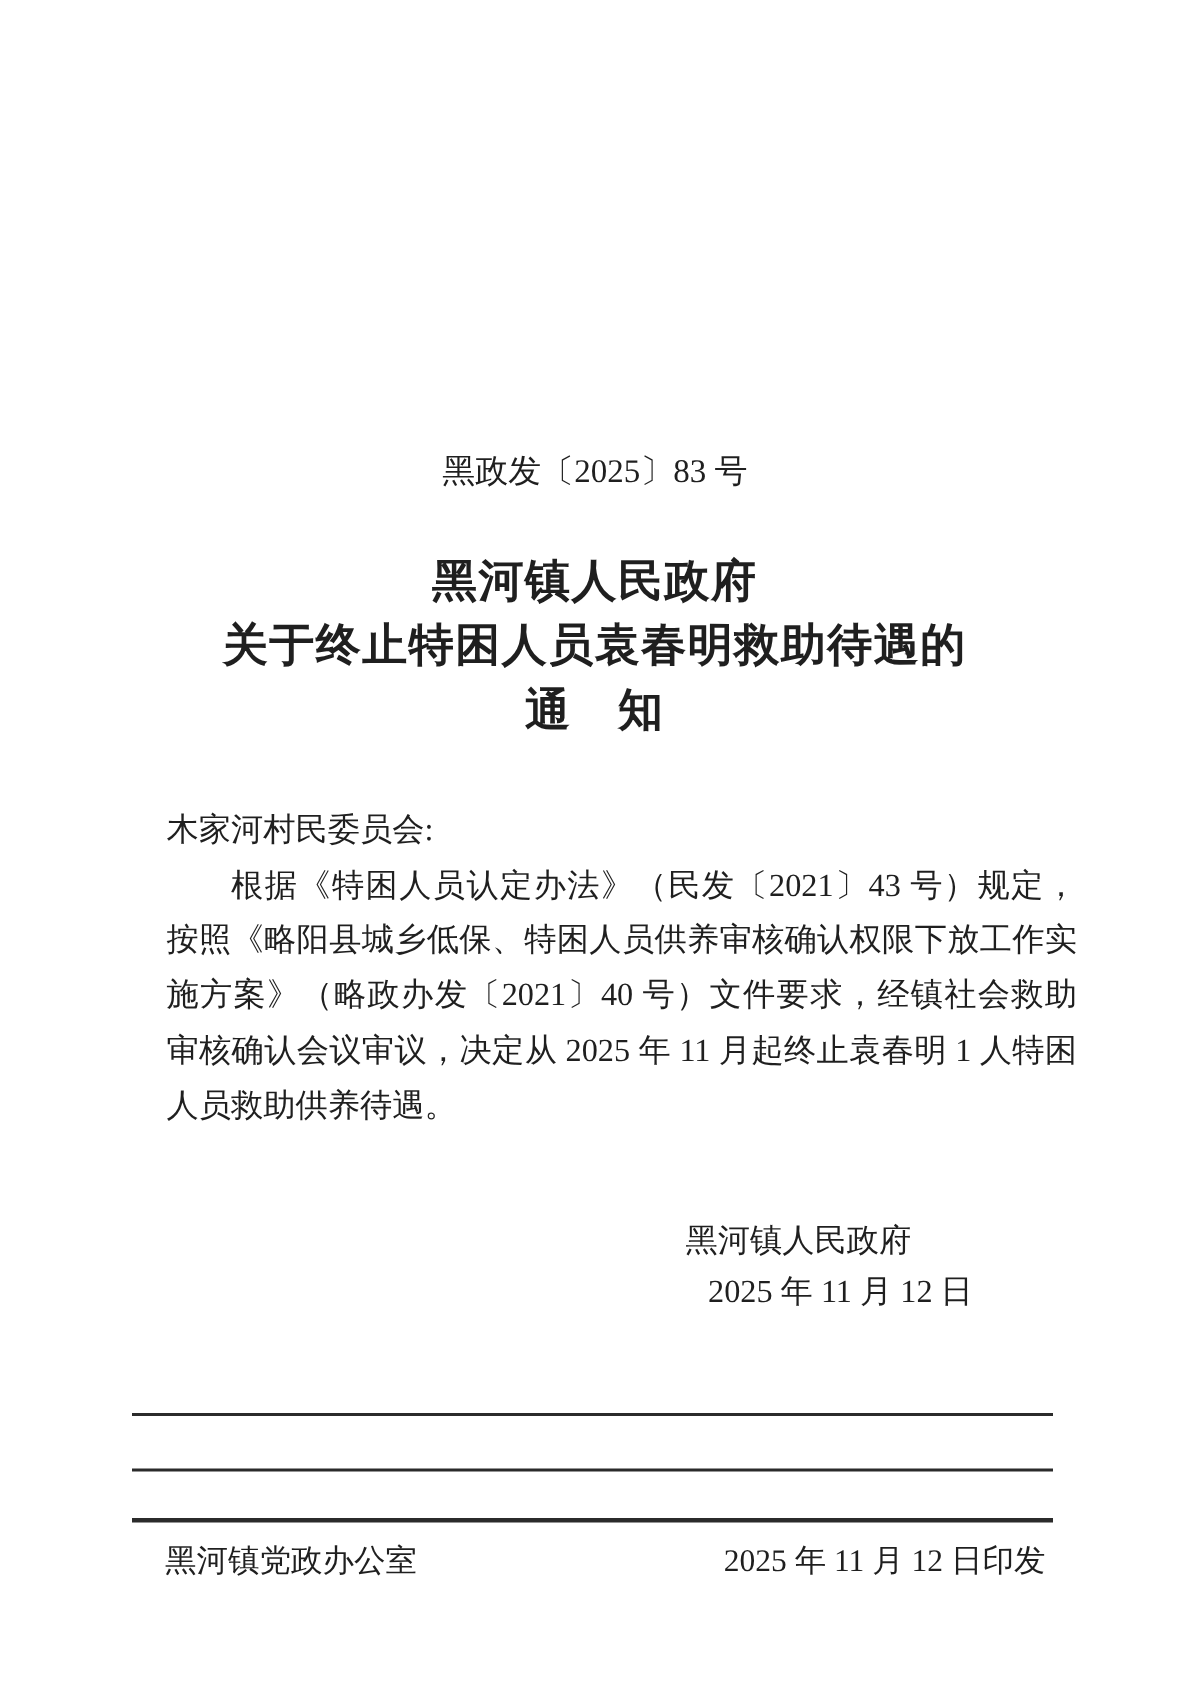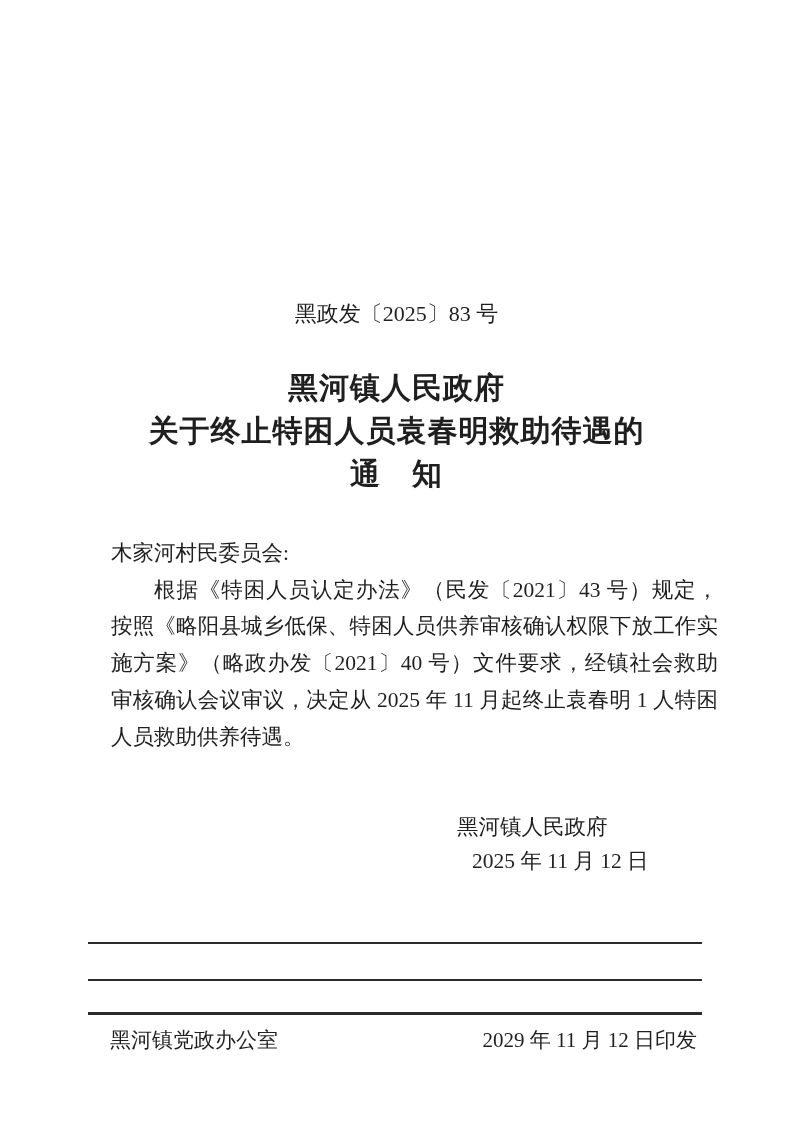--- a/index.html
+++ b/index.html
@@ -98,18 +98,18 @@
   <div class="sig-name">黑河镇人民政府</div>
   <div class="sig-date">2025 年 11 月 12 日</div>
 
   <div class="rule rule-top"></div>
 
 
   <div class="rule rule-mid"></div>
 
   <div class="print-row">
     <span>黑河镇党政办公室</span>
-    <span>2029 年 11 月 12 日印发</span>
+    <span>2025 年 11 月 12 日印发</span>
   </div>
 
   <div class="rule rule-bottom"></div>
 
 </div>
 
 </body></html>

